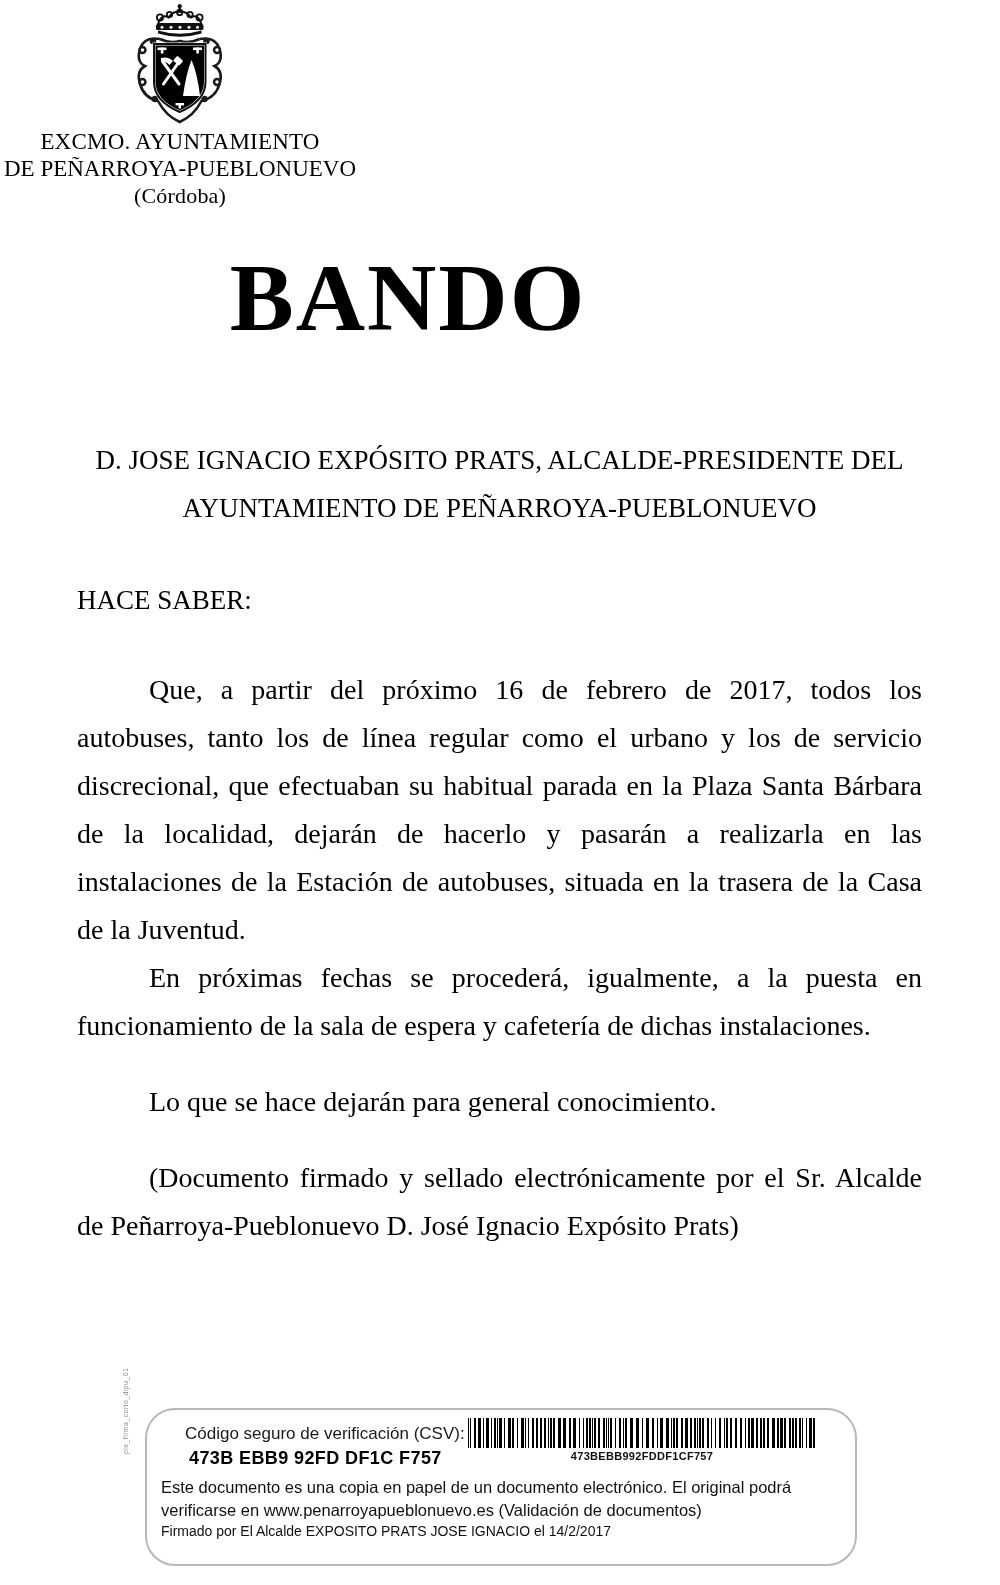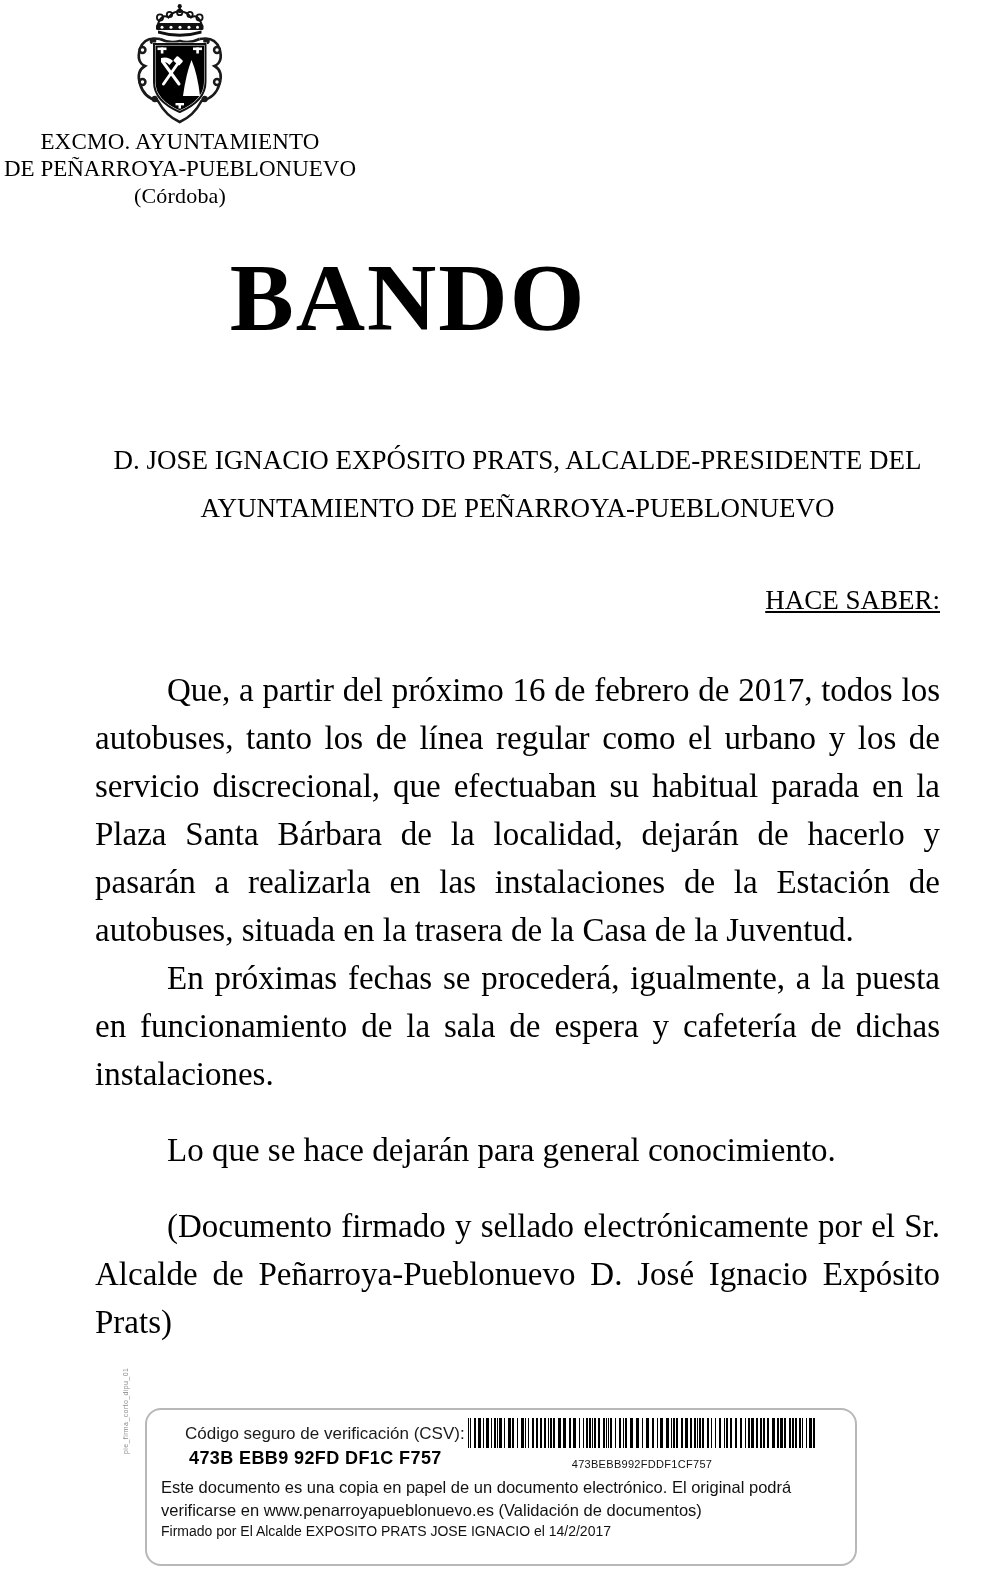--- a/index.html
+++ b/index.html
@@ -52,60 +52,59 @@
     font-weight: bold;
     letter-spacing: 2px;
     line-height: 100px;
     font-family: "Liberation Serif", "DejaVu Serif", serif;
   }
 
   
   .body-block {
     position: absolute;
     top: 436px;
-    left: 95px;
+    left: 77px;
     width: 845px;
     font-size: 26px;
     line-height: 48px;
   }
   .intro {
     text-align: center;
     font-size: 27px;
     line-height: 48px;
   }
   .intro .line2 { display: block; }
   .hace-saber {
-    text-align: right;
+    text-align: left;
     margin-top: 44px;
     font-size: 27px;
-    text-decoration: underline;
   }
   .para {
     text-align: justify;
     text-indent: 72px;
     margin-top: 42px;
-    font-size: 33px;
+    font-size: 28px;
     line-height: 48px;
   }
   .para.p2 { margin-top: 0px; }
   .para.nojustify {
     text-align: left;
     text-indent: 72px;
   }
   .para.spaced { margin-top: 28px; }
 
   
   .csv-stamp {
     position: absolute;
     left: 145px;
     top: 1408px;
     width: 712px;
     height: 158px;
     border: 2px solid #b8b8b8;
-    border-radius: 16px;
+    border-radius: 30px;
     background: #ffffff;
     box-sizing: border-box;
     font-family: "Liberation Sans", "DejaVu Sans", sans-serif;
   }
   .stamp-side {
     position: absolute;
     left: -25px;
     top: 44px;
     width: 110px;
     font-size: 7px;
@@ -141,22 +140,23 @@
   }
   .barcode {
     width: 350px;
     height: 30px;
     display: block;
   }
   .barcode-caption {
     font-size: 11px;
     letter-spacing: 0.3px;
     color: #111;
-    margin-top: 10px;
+    margin-top: 2px;
     font-family: "Liberation Sans", "DejaVu Sans", sans-serif;
+    font-weight: bold;
   }
   .stamp-note {
     position: absolute;
     left: 14px;
     top: 66px;
     width: 680px;
     font-size: 16.5px;
     line-height: 23px;
     color: #111;
   }

